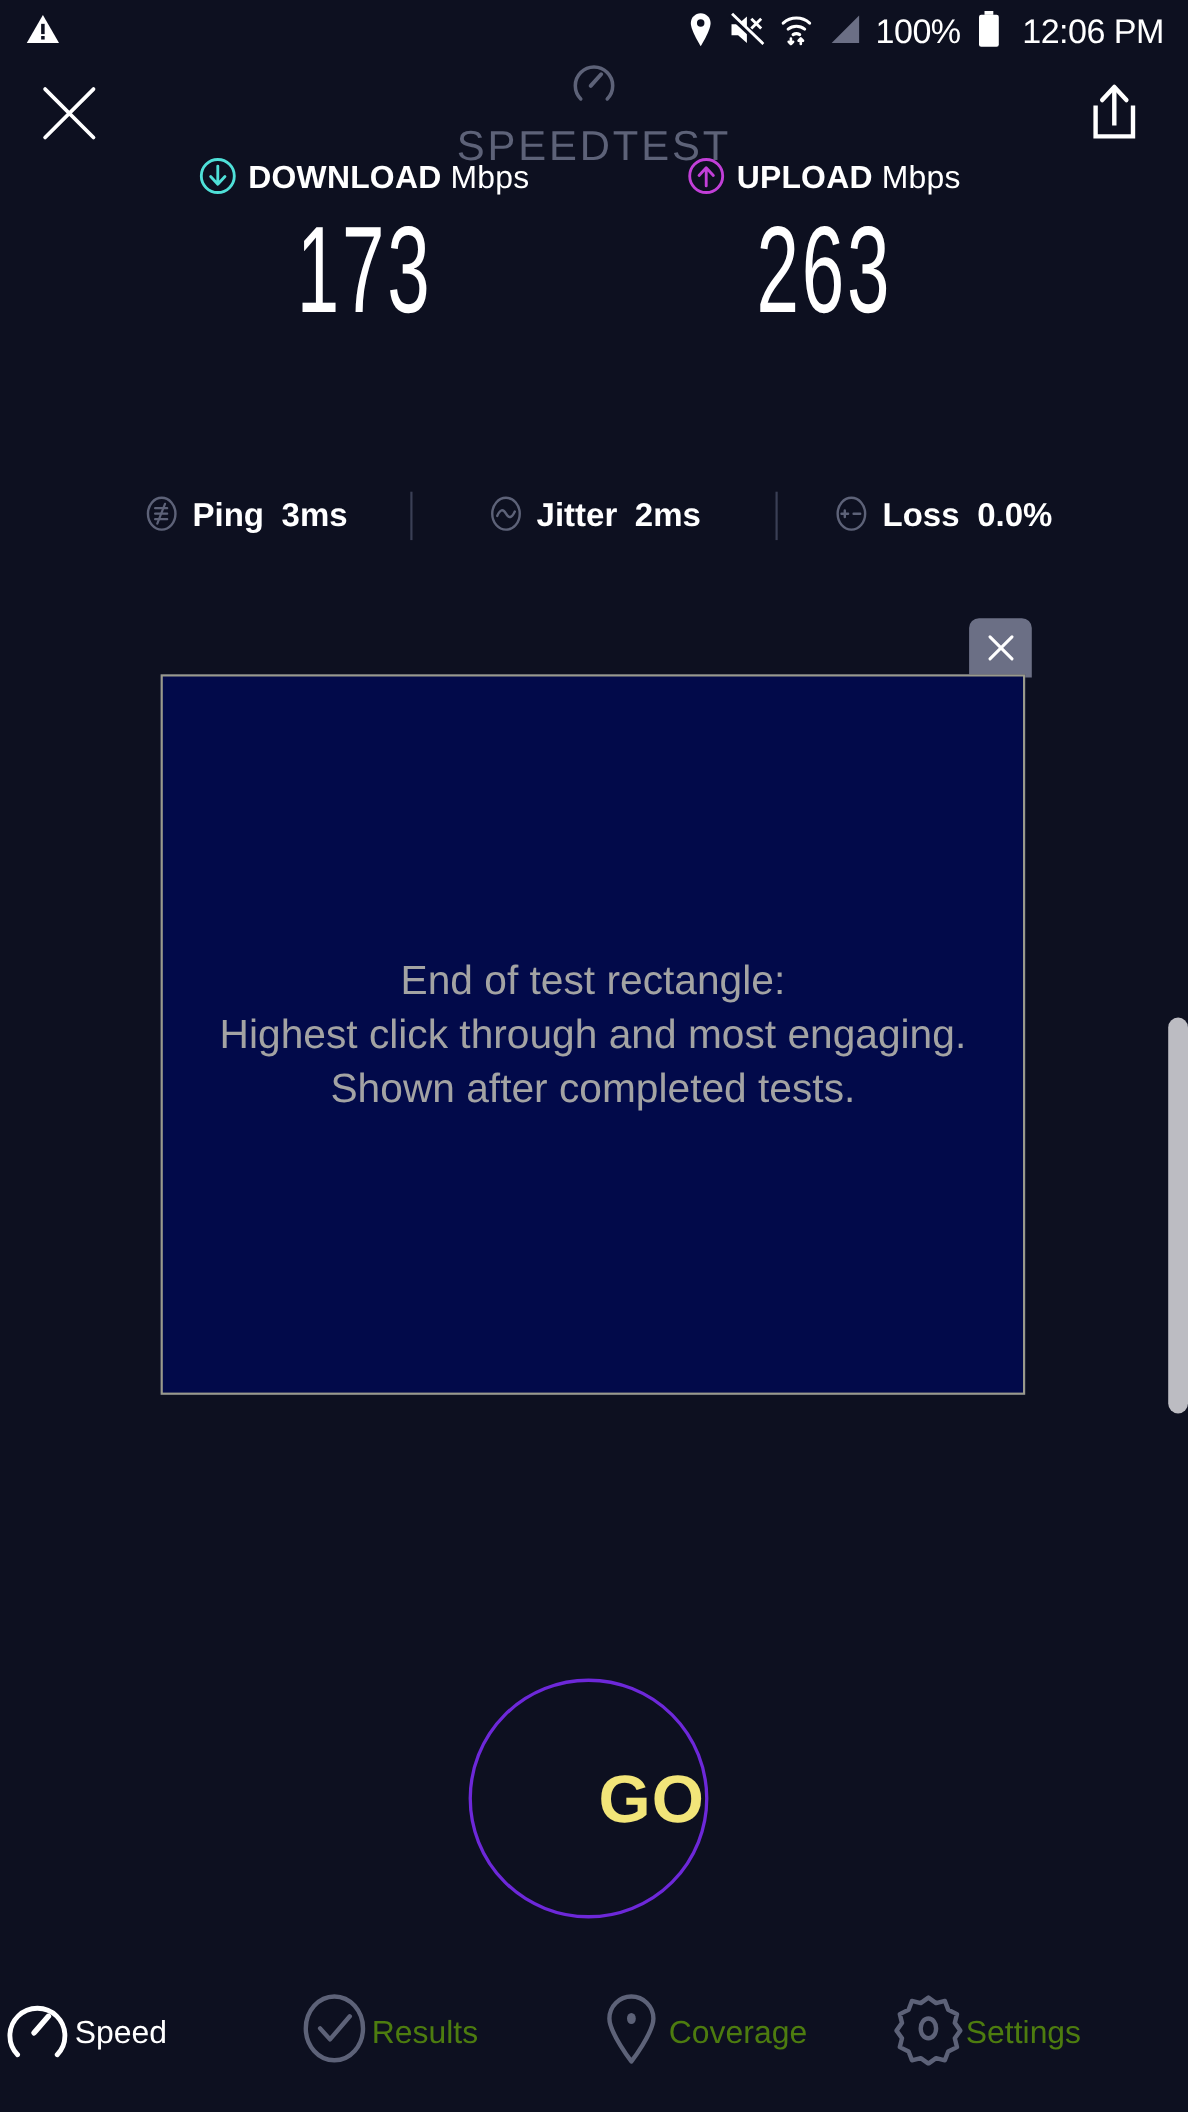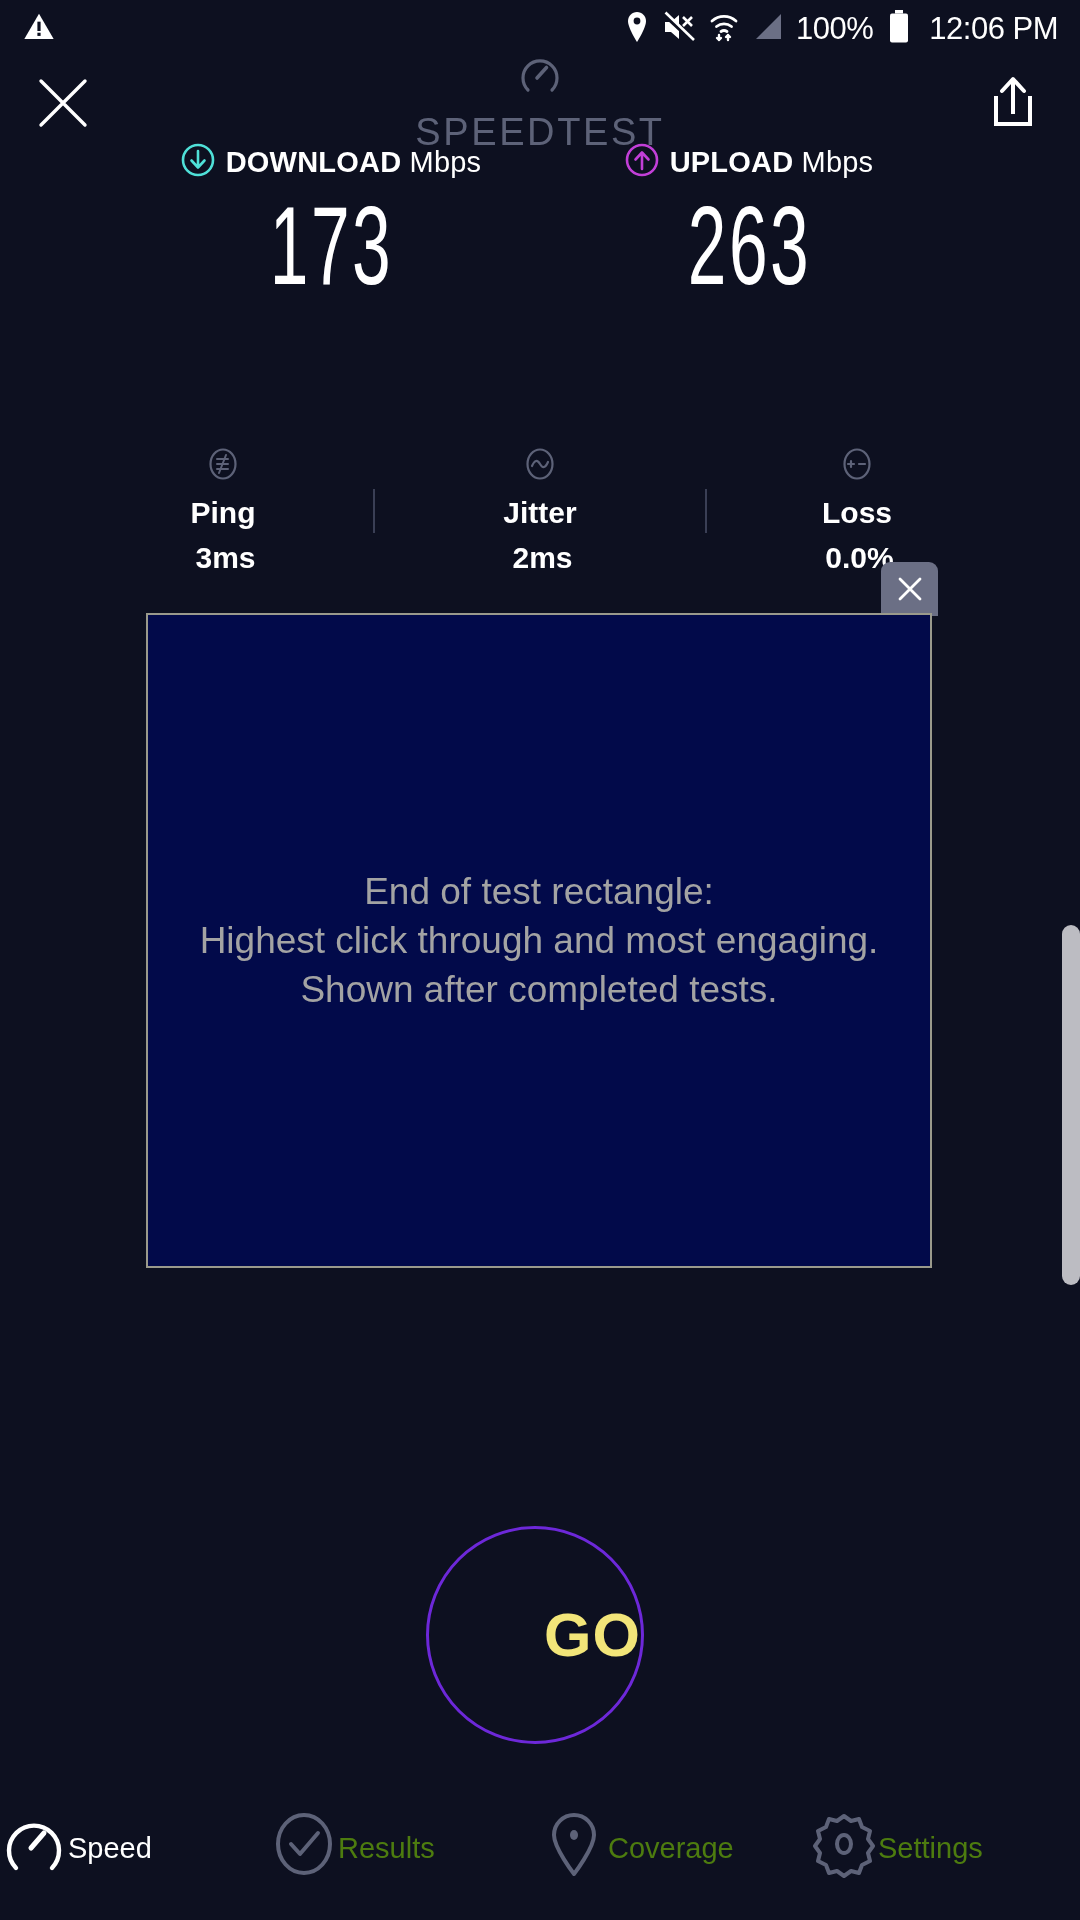--- a/index.html
+++ b/index.html
@@ -131,21 +131,20 @@
     width: 1080px;
     display: flex;
     align-items: center;
     justify-content: center;
   }
   .stat {
     display: flex;
     align-items: center;
     gap: 11px;
     justify-content: center;
-    flex-direction: column;
   }
   .stat-name {
     font-size: 30px;
     font-weight: bold;
     color: #ffffff;
   }
   .stat-value {
     font-size: 30px;
     font-weight: bold;
     color: #ffffff;

